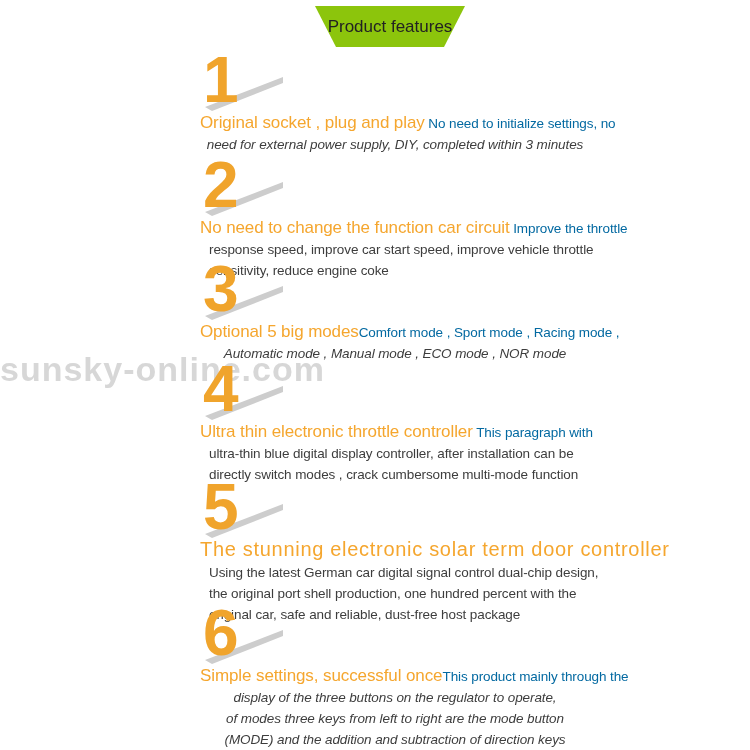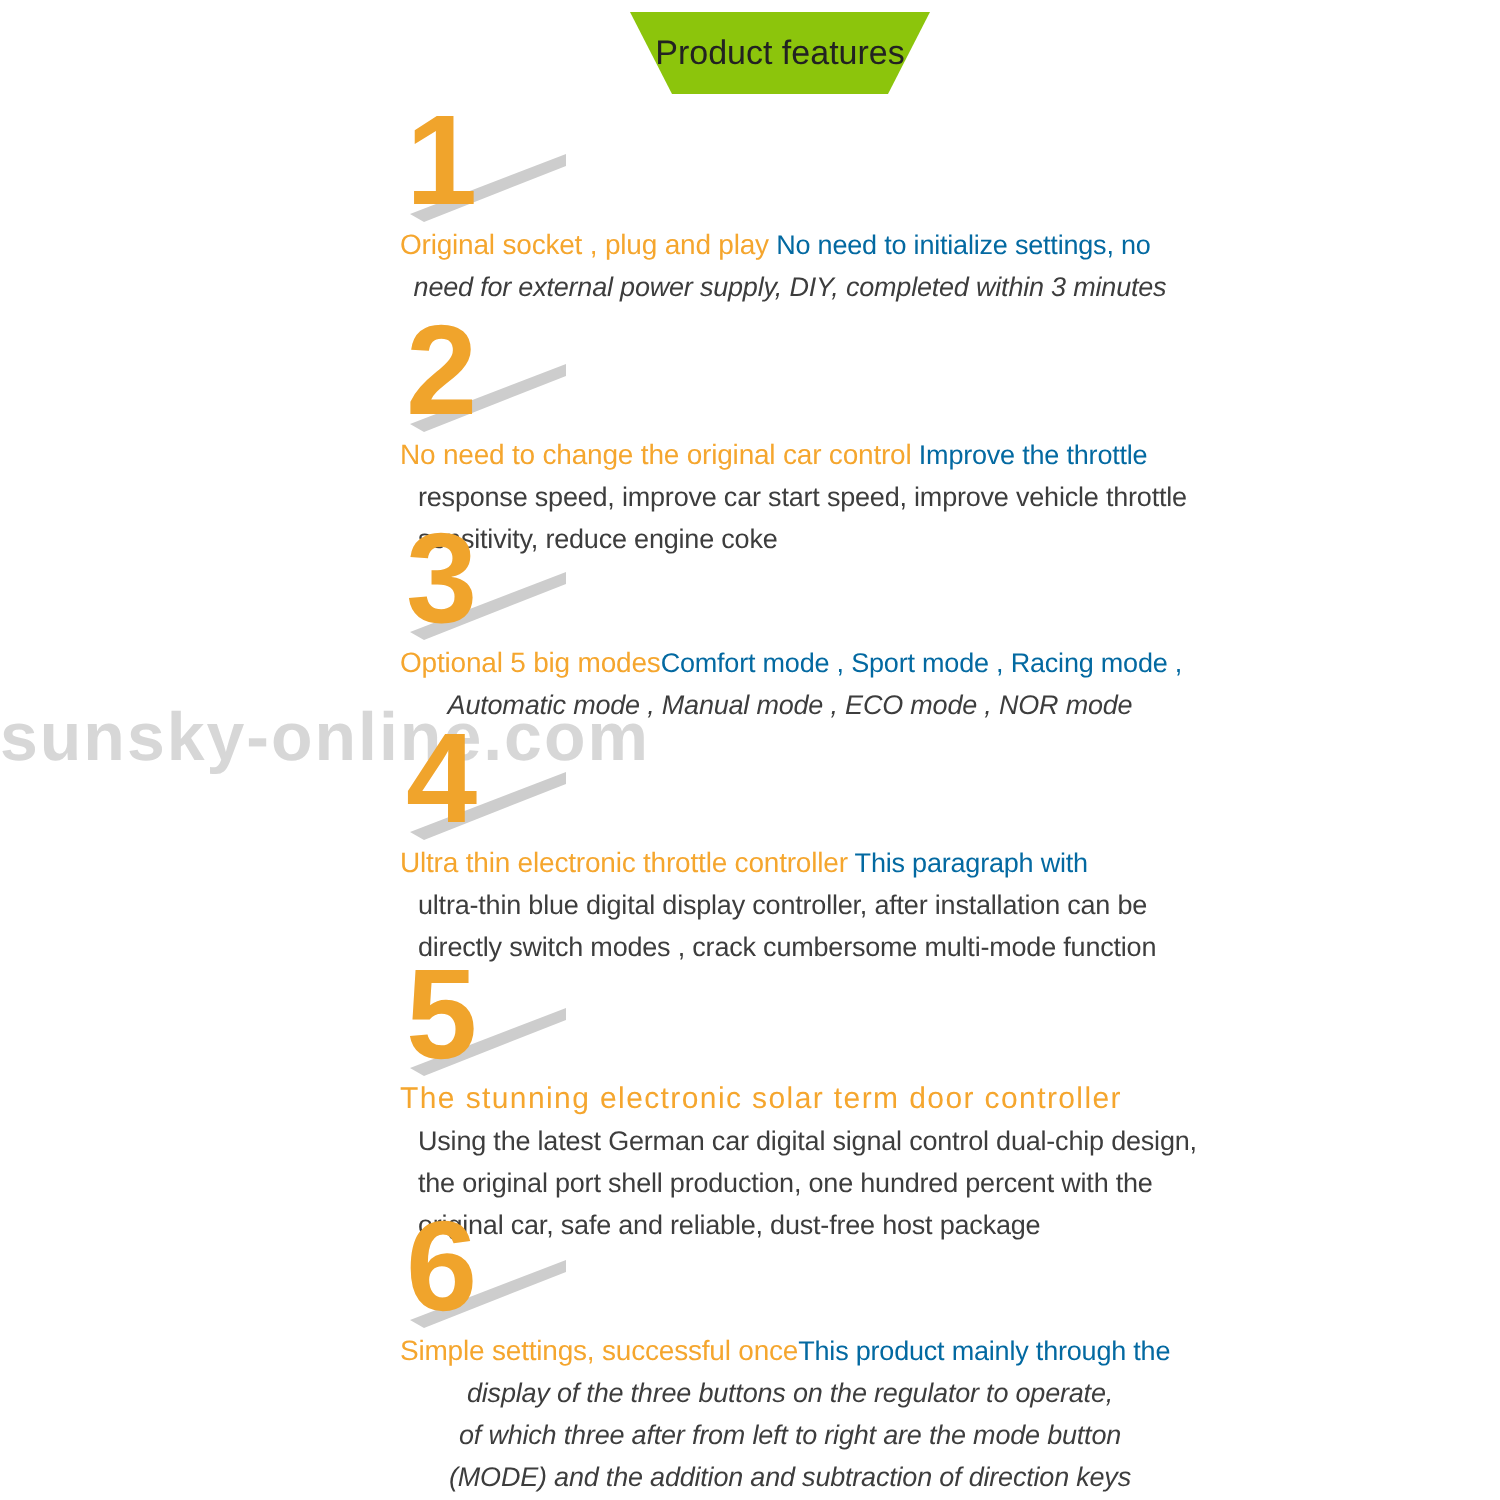--- a/index.html
+++ b/index.html
@@ -32,22 +32,22 @@
   .feature { position:absolute; left:195px; width:400px; z-index:1; }
   .num { position:relative; width:84px; height:54px; margin-left:8px; }
   .digit {
     position:absolute; left:0; top:0; z-index:2;
     font-size:64px; line-height:50px; font-weight:bold;
     color:#f0a42c; letter-spacing:-2px;
   }
   .swoosh { position:absolute; left:2px; top:22px; z-index:1; }
   .text { margin-top:3px; font-size:13.5px; line-height:21px; color:#3d3d3d; letter-spacing:-0.1px; }
   .heading-line { padding-left:5px; white-space:nowrap; }
-  .heading { color:#f5a62e; font-size:14px; }
-  .heading.spaced { font-size:15px; letter-spacing:0.7px; }
+  .heading { color:#f5a62e; font-size:17px; }
+  .heading.spaced { font-size:20px; letter-spacing:0.7px; }
   .intro { color:#0369a1; }
   .line { white-space:nowrap; }
   .align-center .line { text-align:center;font-style:italic; }
   .align-left .line { padding-left:14px; }
 </style>
 </head>
 <body>
 
 <div class="canvas">
 
@@ -71,21 +71,21 @@
   </section>
 
   <section class="feature align-left" style="top:160px">
     <div class="num">
       <svg class="swoosh" width="80" height="34" viewBox="0 0 80 34">
           <polygon points="0,30 78,0 78,6 7,34" fill="#cdcdcd"></polygon>
         </svg>
       <div class="digit">2</div>
     </div>
     <div class="text">
-      <div class="heading-line"><span class="heading">No need to change the original car control</span><span class="intro"> Improve the throttle</span></div>
+      <div class="heading-line"><span class="heading">No need to change the function car circuit</span><span class="intro"> Improve the throttle</span></div>
       <div class="line">response speed, improve car start speed, improve vehicle throttle</div>
       <div class="line">sensitivity, reduce engine coke</div>
     </div>
   </section>
 
   <section class="feature align-center" style="top:264px">
     <div class="num">
       <svg class="swoosh" width="80" height="34" viewBox="0 0 80 34">
           <polygon points="0,30 78,0 78,6 7,34" fill="#cdcdcd"></polygon>
         </svg>
@@ -129,18 +129,18 @@
   <section class="feature align-center" style="top:608px">
     <div class="num">
       <svg class="swoosh" width="80" height="34" viewBox="0 0 80 34">
           <polygon points="0,30 78,0 78,6 7,34" fill="#cdcdcd"></polygon>
         </svg>
       <div class="digit">6</div>
     </div>
     <div class="text">
       <div class="heading-line"><span class="heading">Simple settings, successful once</span><span class="intro">This product mainly through the</span></div>
       <div class="line">display of the three buttons on the regulator to operate,</div>
-      <div class="line">of which three after from left to right are the mode button</div>
+      <div class="line">of modes three keys from left to right are the mode button</div>
       <div class="line">(MODE) and the addition and subtraction of direction keys</div>
     </div>
   </section>
 
 </div>
 
 </body></html>

